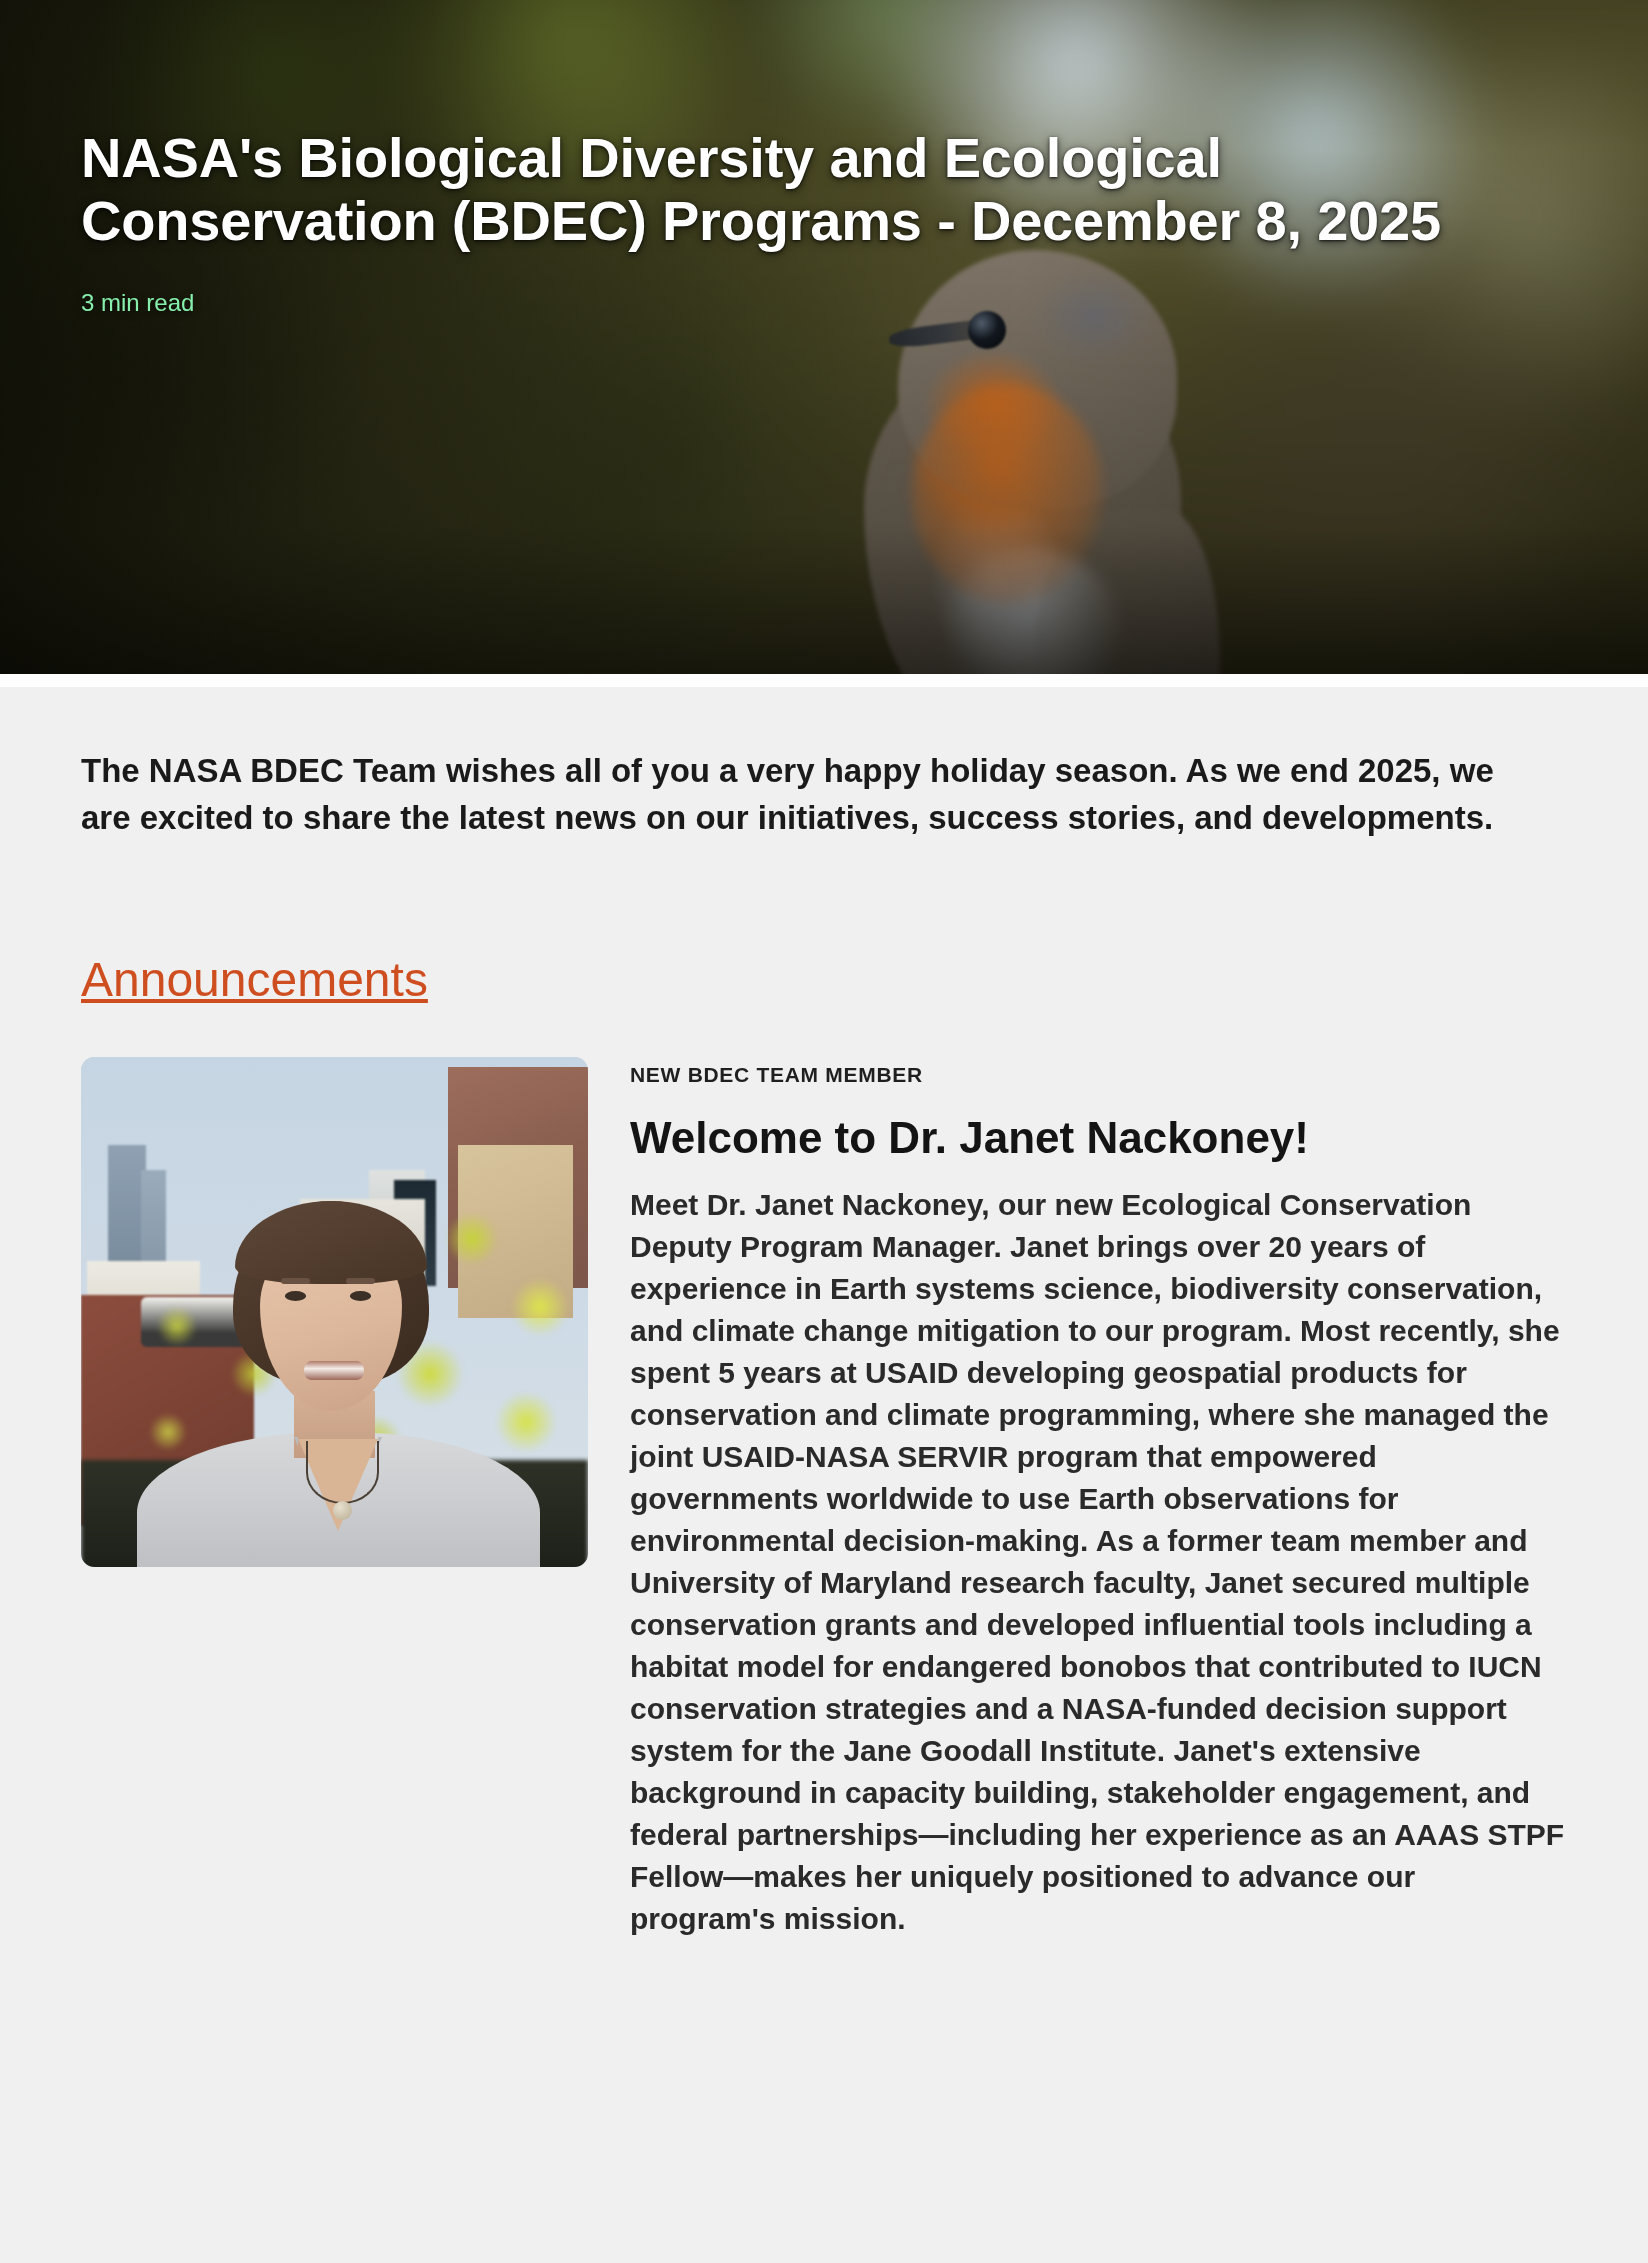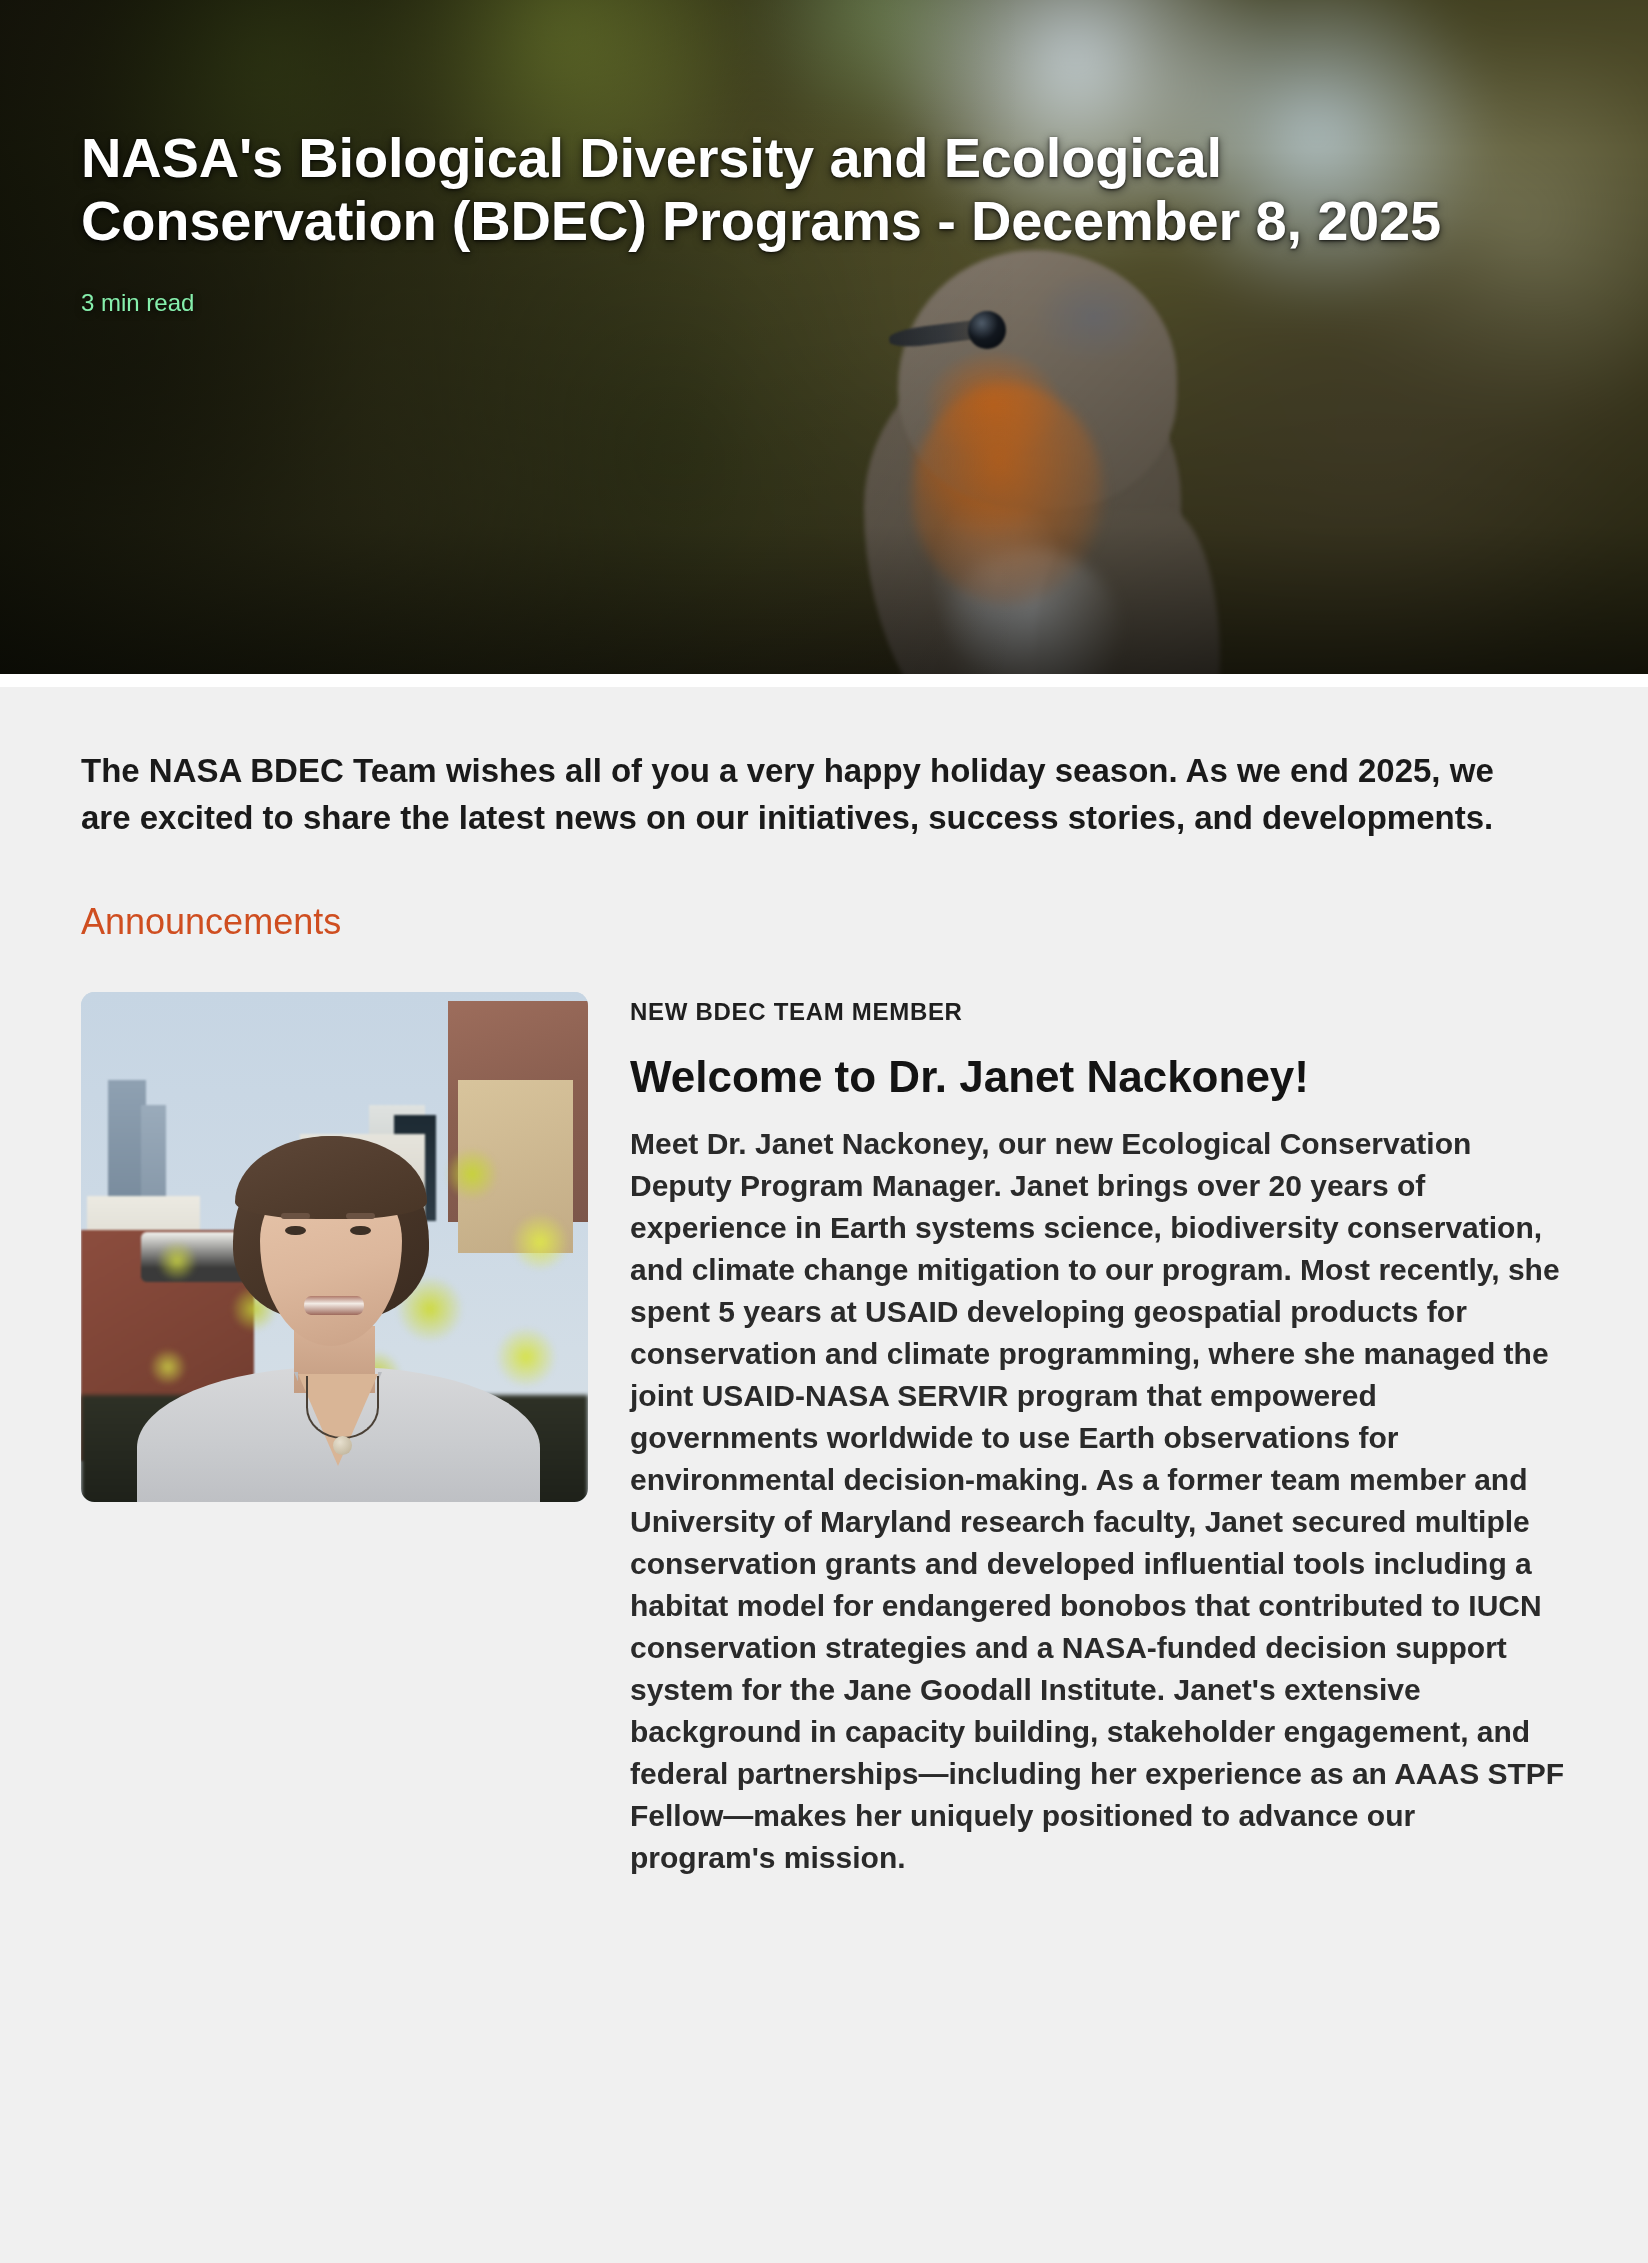--- a/index.html
+++ b/index.html
@@ -121,23 +121,24 @@
     width:1649px; height:1662px;
     background:#f0f0f0;
     padding:0 81px;
   }
   .intro{
     padding-top:60px;
     font-size:33px; font-weight:700; line-height:1.45;
     color:#1a1a1a; max-width:1460px;
   }
   .section-heading{
-    margin-top:60px;
-    font-size:36px; font-weight:400; line-height:1.1;
+    margin-top:112px;
+    font-size:48px; font-weight:400; line-height:1.1;
     color:#cf4e20;
+    text-decoration:underline;
   }
 
   .announcement{
     display:flex; align-items:flex-start;
     margin-top:50px; gap:42px;
   }
   .photo{
     flex:0 0 507px;
     width:507px; height:510px;
     border-radius:13.4px;
@@ -248,21 +249,21 @@
     border-radius:0 0 50% 50%;
   }
   .ph-pendant{
     position:absolute; left:252px; top:444px; width:19px; height:19px;
     background:radial-gradient(circle at 36% 32%,#e7e0cf,#b9ad92);
     border-radius:50%;
   }
 
   .ann-text{ flex:1 1 auto; padding-top:5.8px; }
   .eyebrow{
-    font-size:24px; font-weight:700; letter-spacing:0.7px;
+    font-size:21px; font-weight:700; letter-spacing:0.7px;
     color:#1f1f1f; text-transform:uppercase;
   }
   .ann-title{
     margin-top:25px;
     font-size:44px; font-weight:700; line-height:1.16; color:#141414;
   }
   .ann-body{
     margin-top:21px;
     font-size:30px; font-weight:700; line-height:1.40; color:#2a2a2a;
   }

